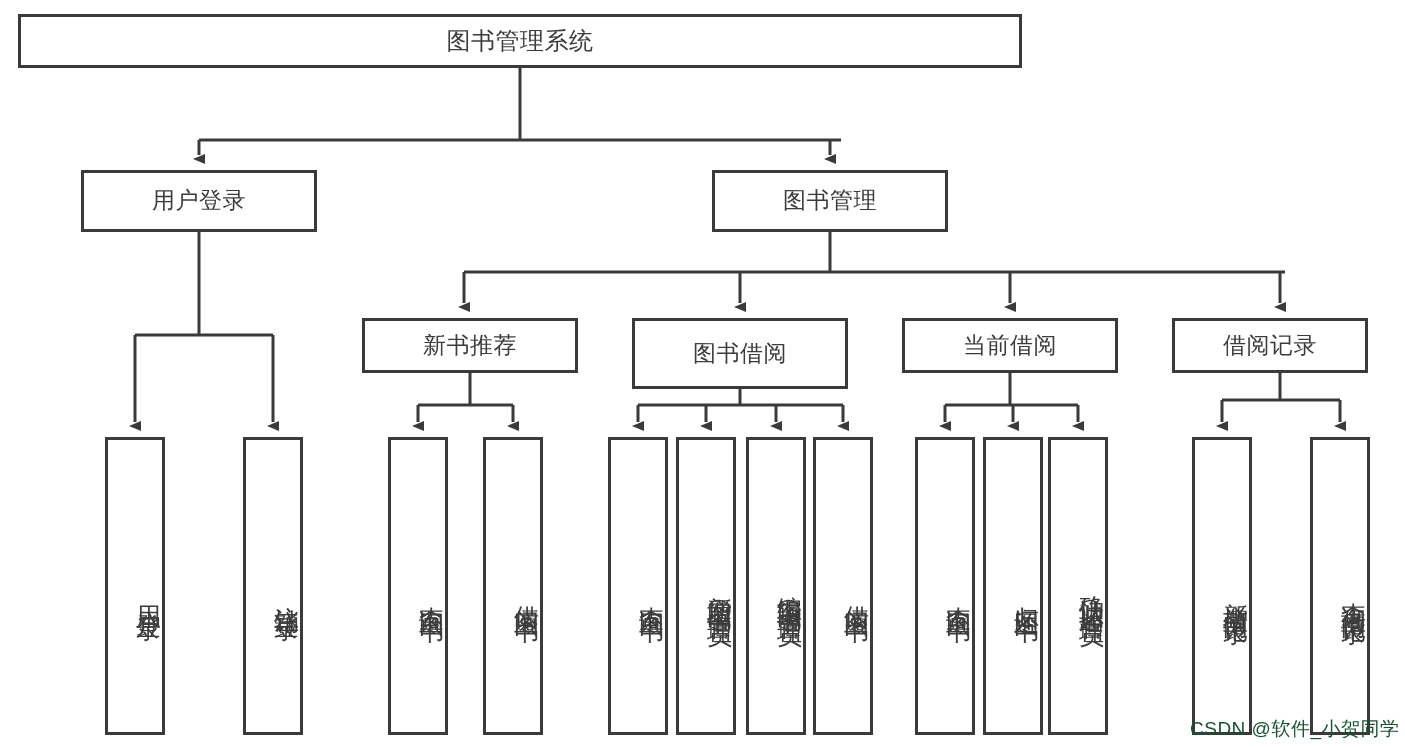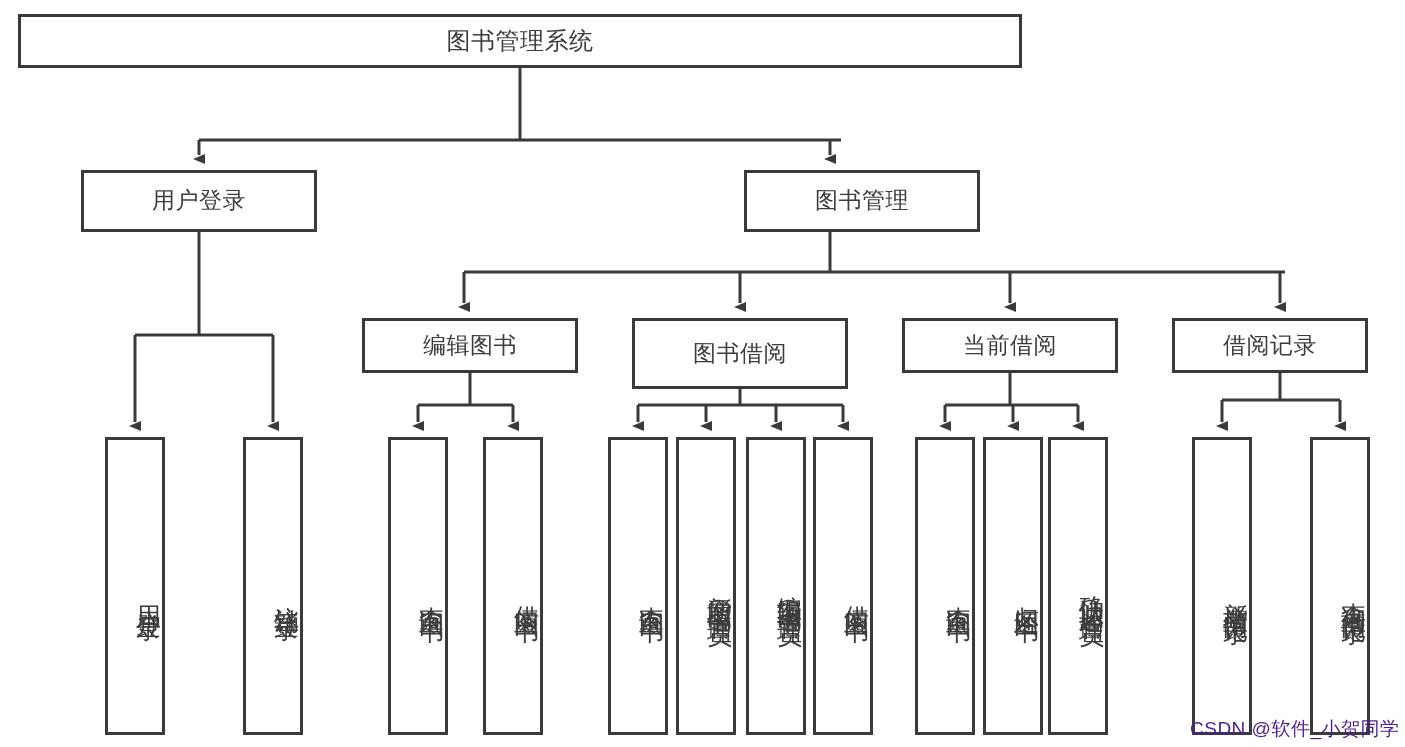--- a/index.html
+++ b/index.html
@@ -50,21 +50,21 @@
     align-items: flex-start;
     justify-content: center;
     padding-top: 16px;
     font-size: 25px;
     line-height: 1.08;
     letter-spacing: 4px;
   }
   .watermark {
     position: absolute;
     font-size: 19px;
-    color: #4c1d95;
+    color: #14532d;
     white-space: nowrap;
     letter-spacing: 0.5px;
   }
 </style>
 </head>
 <body>
 
 <div id="canvas">
 
   <svg id="wires" viewBox="0 0 1405 747" xmlns="http://www.w3.org/2000/svg">
@@ -117,26 +117,26 @@
     </g>
   </svg>
 
   <div class="node h root" style="left:18px; top:14px; width:1004px; height:54px;">
     <span>图书管理系统</span>
   </div>
 
   <div class="node h" style="left:81px; top:170px; width:236px; height:62px;">
     <span>用户登录</span>
   </div>
-  <div class="node h" style="left:712px; top:170px; width:236px; height:62px;margin-left:32px;">
+  <div class="node h" style="left:712px; top:170px; width:236px; height:62px;">
     <span>图书管理</span>
   </div>
 
   <div class="node h" style="left:362px; top:318px; width:216px; height:55px;">
-    <span>编辑图书</span>
+    <span>新书推荐</span>
   </div>
   <div class="node h" style="left:632px; top:318px; width:216px; height:71px;">
     <span>图书借阅</span>
   </div>
   <div class="node h" style="left:902px; top:318px; width:216px; height:55px;">
     <span>当前借阅</span>
   </div>
   <div class="node h" style="left:1172px; top:318px; width:196px; height:55px;">
     <span>借阅记录</span>
   </div>

